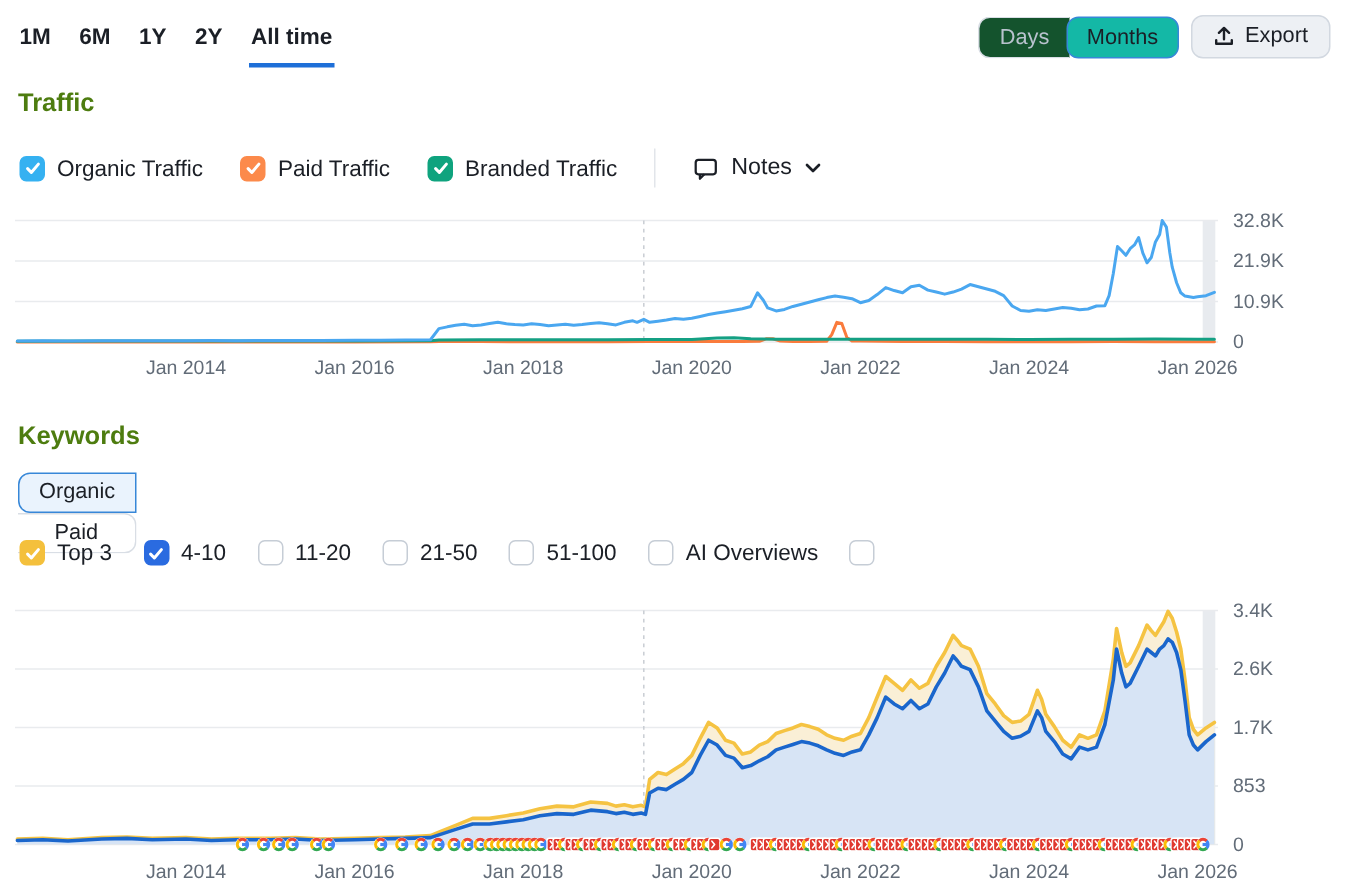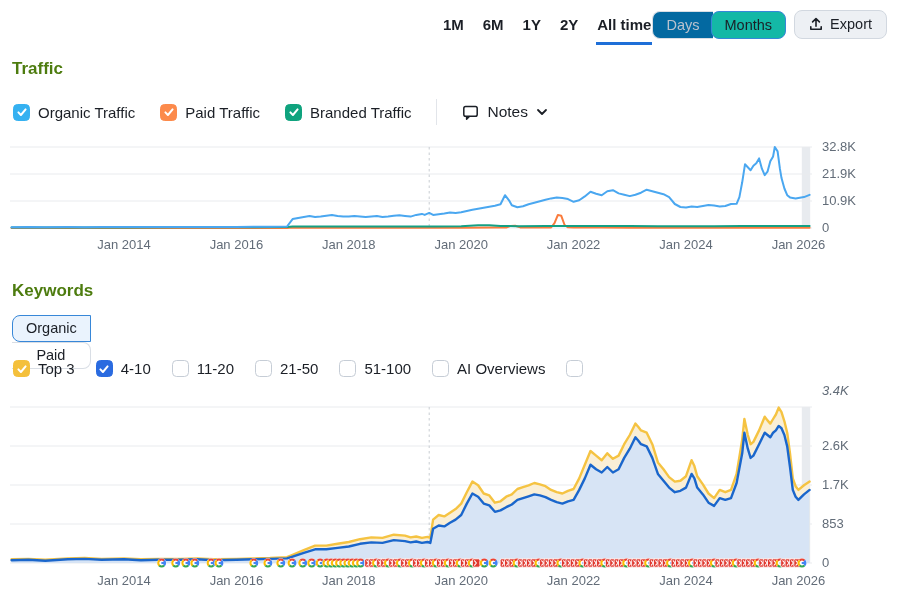--- a/index.html
+++ b/index.html
@@ -1,27 +1,27 @@
 <!DOCTYPE html>
 <html><head>
 <meta charset="utf-8">
 <style>
   html,body{margin:0;padding:0;background:#fff;}
   .page{position:relative;width:899px;height:596px;background:#fff;overflow:hidden;
         font-family:"Liberation Sans","DejaVu Sans",sans-serif;color:#1b1f26;}
   
   .topbar{position:absolute;left:12px;right:12px;top:10px;height:34px;display:flex;
-          justify-content:flex-end;align-items:flex-start;}
+          justify-content:space-between;align-items:flex-start;}
   .range-tabs{display:flex;gap:17px;padding-top:4px;}
   .range-tab{font-size:15px;font-weight:700;color:#1b1f26;padding:2px 1px 9px;cursor:pointer;
              border-bottom:3px solid transparent;}
   .range-tab.active{border-bottom-color:#1e6fd8;}
   .topbar-right{display:flex;gap:8px;align-items:center;}
   .granularity{display:flex;}
-  .gran-btn{font-family:inherit;font-size:14.5px;padding:5px 13px;background:#0369a1;cursor:pointer;}
+  .gran-btn{font-family:inherit;font-size:14.5px;padding:5px 13px;background:#14532d;cursor:pointer;}
   .gran-btn.days{color:#b9c2ce;border:1px solid #d9dee5;border-radius:8px 0 0 8px;border-right:none;}
   .gran-btn.months{color:#1b1f26;border:1.5px solid #3787d8;border-radius:8px;background:#14b8a6;margin-left:-2px;}
   .export-btn{display:flex;align-items:center;gap:7px;font-family:inherit;font-size:14.5px;color:#1b1f26;
               background:#edf0f4;border:1px solid #d2d8e0;border-radius:8px;padding:5px 14px 6px;cursor:pointer;}
   
   .section-title{position:absolute;left:12px;margin:0;font-size:17px;font-weight:700;color:#4d7c0f;}
   
   .legend-row{position:absolute;left:13px;display:flex;align-items:center;gap:25px;}
   .filter-row{position:absolute;left:13px;display:flex;align-items:center;gap:21px;}
   .legend-item{display:flex;align-items:center;gap:8px;cursor:pointer;}
@@ -868,21 +868,21 @@
       <g>
         <circle cx="801.9967999999022" cy="163" r="4.7" fill="#fff"></circle>
         <circle cx="801.9967999999022" cy="163" r="3.4" fill="none" stroke="#EA4335" stroke-width="2.1" stroke-dasharray="5.340707511102648 16.022122533307943" transform="rotate(-135 801.9967999999022 163)"></circle>
         <circle cx="801.9967999999022" cy="163" r="3.4" fill="none" stroke="#4285F4" stroke-width="2.1" stroke-dasharray="5.340707511102648 16.022122533307943" transform="rotate(-45 801.9967999999022 163)"></circle>
         <circle cx="801.9967999999022" cy="163" r="3.4" fill="none" stroke="#34A853" stroke-width="2.1" stroke-dasharray="5.340707511102648 16.022122533307943" transform="rotate(45 801.9967999999022 163)"></circle>
         <circle cx="801.9967999999022" cy="163" r="3.4" fill="none" stroke="#FBBC05" stroke-width="2.1" stroke-dasharray="5.340707511102648 16.022122533307943" transform="rotate(135 801.9967999999022 163)"></circle>
         <rect x="801.6967999999023" y="161.95" width="3.9" height="2.1" fill="#4285F4"></rect>
       </g>
     </svg>
   <div id="keywords-ylabels">
-      <div class="y-label" style="top: 383px; font-style: italic;">3.4K</div>
+      <div class="y-label" style="top: 399px;">3.4K</div>
       <div class="y-label" style="top: 437.989px;">2.6K</div>
       <div class="y-label" style="top: 476.977px;">1.7K</div>
       <div class="y-label" style="top: 516.011px;">853</div>
       <div class="y-label" style="top: 555px;">0</div>
     </div>
   <div id="keywords-xlabels">
       <div class="x-label" style="left: 86px; top: 573px;">Jan 2014</div>
       <div class="x-label" style="left: 198.4px; top: 573px;">Jan 2016</div>
       <div class="x-label" style="left: 310.8px; top: 573px;">Jan 2018</div>
       <div class="x-label" style="left: 423.2px; top: 573px;">Jan 2020</div>

